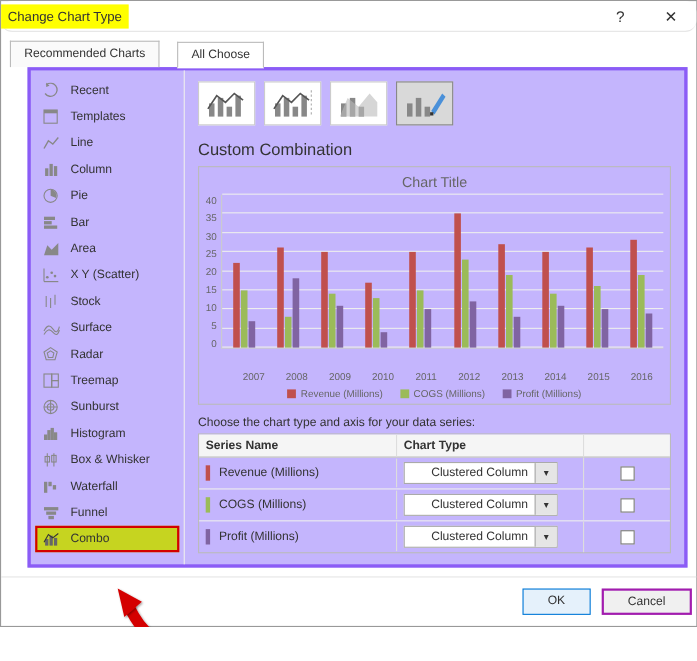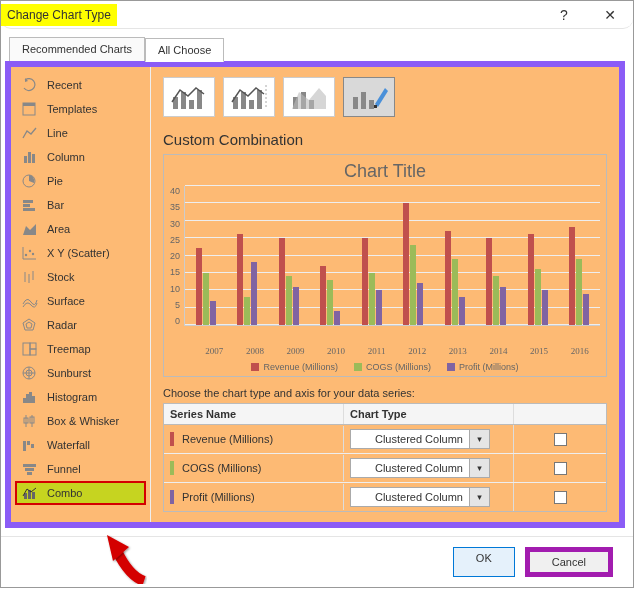--- a/index.html
+++ b/index.html
@@ -2,45 +2,45 @@
 <html><head>
 <meta charset="utf-8">
 <style>
   * { box-sizing: border-box; margin: 0; padding: 0; }
   body { font-family: "Segoe UI", Tahoma, sans-serif; font-size: 11px; background: #fff; color: #333; }
   .dialog { width: 634px; border: 1px solid #999; background: #fff; position: relative; }
   .titlebar { height: 28px; display: flex; align-items: center; background: #fff; border-bottom: 1px solid #e5e5e5; border-radius: 10px; }
   .titlebar .title { background: #ffff00; padding: 4px 6px; font-size: 12px; }
   .titlebar .spacer { flex: 1; }
   .titlebar .win-btn { width: 46px; height: 28px; display: flex; align-items: center; justify-content: center; font-size: 14px; }
-  .tabs { display: flex; padding: 8px 8px 0 8px; gap: 0; }
+  .tabs { display: flex; padding: 8px 8px 0 8px; gap: 16px; }
   .tab { padding: 5px 12px; border: 1px solid #bbb; border-bottom: none; background: #fafafa; font-size: 11px; cursor: default; }
   .tab.active { background: #fff; border-bottom: 1px solid #fff; position: relative; top: 1px; }
-  .tab-body { border: 6px solid #8b5cf6; margin: 0 8px 8px 4px; display: flex; background: #fdba74; }
+  .tab-body { border: 3px solid #8b5cf6; margin: 0 8px 8px 24px; display: flex; background: #c4b5fd; }
   .sidebar { width: 140px; padding: 6px 4px; border-right: 1px solid #eee; }
   .side-item { display: flex; align-items: center; gap: 8px; padding: 4px 6px; font-size: 11px; cursor: default; }
   .side-item .icon-box { width: 18px; height: 16px; display: flex; align-items: center; justify-content: center; color: #666; }
   .side-item.selected { background: #c6d420; border: 2px solid #d40000; padding: 2px 4px; }
   .main { flex: 1; padding: 10px 12px 0 12px; }
   .subtype-row { display: flex; gap: 8px; margin-bottom: 14px; }
   .subtype { width: 52px; height: 40px; border: 1px solid #ccc; background: #fff; display: flex; align-items: center; justify-content: center; }
   .subtype.selected { background: #d9d9d9; border: 1px solid #888; }
   .custom-title { font-size: 15px; color: #333; margin-bottom: 6px; }
   .preview { border: 1px solid #bbb; padding: 6px 6px 4px 6px; margin-bottom: 10px; }
-  .preview-title { text-align: center; font-size: 18px; color: #666; margin-bottom: 4px; }
+  .preview-title { text-align: center; font-size: 13px; color: #666; margin-bottom: 4px; }
   .chart { display: flex; height: 160px; }
   .y-axis { display: flex; flex-direction: column; justify-content: space-between; align-items: flex-end; font-size: 9px; color: #666; padding-right: 4px; height: 140px; }
   .plot { flex: 1; display: flex; align-items: flex-end; border-left: 1px solid #ccc; border-bottom: 1px solid #ccc; height: 140px; position: relative; }
   .plot .grid { position: absolute; left: 0; right: 0; border-top: 1px solid #eee; }
   .group { flex: 1; display: flex; align-items: flex-end; justify-content: center; gap: 1px; z-index: 1; }
   .bar { width: 6px; }
   .r { background: #c0504d; }
   .g { background: #9bbb59; }
   .p { background: #8064a2; }
-  .x-axis { display: flex; font-size: 9px; color: #666; margin-left: 24px; font-family: Liberation Serif, serif; }
+  .x-axis { display: flex; font-size: 9px; color: #666; margin-left: 24px; }
   .x-axis span { flex: 1; text-align: center; }
   .legend { display: flex; justify-content: center; gap: 16px; font-size: 9px; color: #666; margin-top: 6px; }
   .legend-item { display: flex; align-items: center; gap: 4px; }
   .sq { width: 8px; height: 8px; }
   .series-instruction { font-size: 11px; margin-bottom: 4px; }
   .series-table { border: 1px solid #bbb; }
   .series-header { display: flex; background: #f5f5f5; border-bottom: 1px solid #bbb; }
   .series-header > div { padding: 4px 6px; font-size: 11px; font-weight: 600; }
   .col-name { width: 180px; border-right: 1px solid #ddd; }
   .col-type { width: 170px; border-right: 1px solid #ddd; }
@@ -48,22 +48,22 @@
   .series-row { display: flex; align-items: center; border-bottom: 1px solid #eee; }
   .series-row:last-child { border-bottom: none; }
   .series-row .col-name { display: flex; align-items: center; gap: 8px; padding: 6px; }
   .series-row .col-type { padding: 4px 6px; text-align: right; }
   .series-row .col-axis { display: flex; justify-content: center; padding: 6px; flex: 1; }
   .color-marker { width: 4px; height: 14px; }
   .dropdown { display: flex; border: 1px solid #aaa; width: 140px; background: #fff; }
   .dropdown .dd-text { flex: 1; padding: 3px 6px; font-size: 11px; }
   .dropdown .dd-btn { width: 20px; background: #e5e5e5; border-left: 1px solid #aaa; display: flex; align-items: center; justify-content: center; font-size: 9px; }
   .checkbox { width: 13px; height: 13px; border: 1px solid #777; background: #fff; }
-  .footer { display: flex; justify-content: flex-end; gap: 10px; padding: 10px 20px; border-top: 1px solid #e5e5e5; }
-  .btn { padding: 4px 22px; border: 5px solid #a21caf; background: #f0f0f0; font-size: 11px; }
+  .footer { display: flex; justify-content: flex-end; gap: 10px; padding: 10px 4px; border-top: 1px solid #e5e5e5; }
+  .btn { padding: 4px 22px; border: 2px solid #a21caf; background: #f0f0f0; font-size: 11px; }
   .btn.primary { border: 1px solid #0078d7; background: #e5f1fb; }
   .arrow { position: absolute; left: 98px; top: 530px; z-index: 10; pointer-events: none; }
 </style>
 </head>
 <body>
 
 <div class="dialog">
   <div class="titlebar">
     <span class="title">Change Chart Type</span>
     <span class="spacer"></span>

